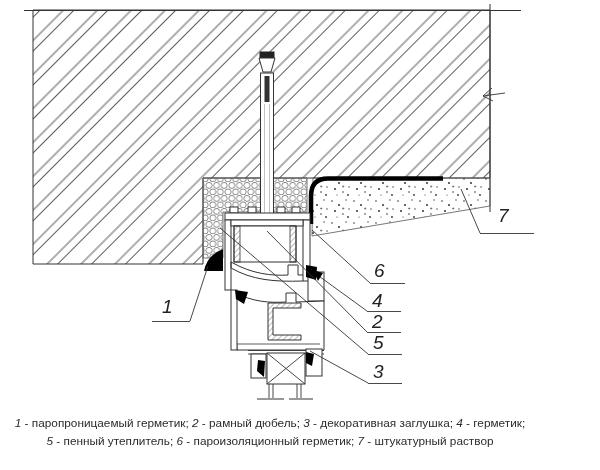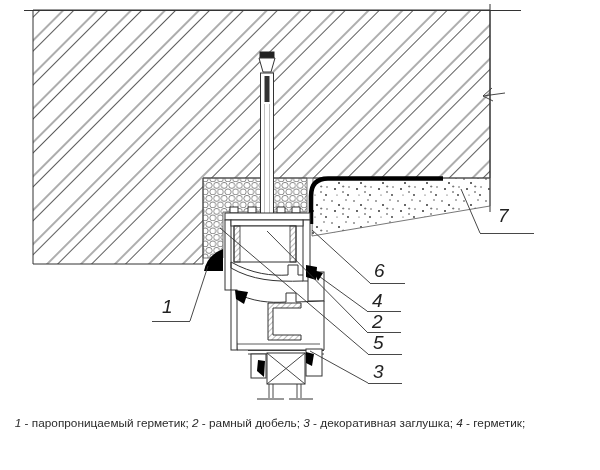--- a/index.html
+++ b/index.html
@@ -165,15 +165,16 @@
         <div class="callout" style="left: 373px; top: 362px;">3</div>
         <div class="callout" style="left: 372px; top: 291px;">4</div>
         <div class="callout" style="left: 373px; top: 333px;">5</div>
         <div class="callout" style="left: 374px; top: 261px;">6</div>
         <div class="callout" style="left: 498px; top: 206px;">7</div>
       </div>
   </div>
 
   <div id="legend">
     <p class="legend-line" id="legend-line1"><i>1</i> - паропроницаемый герметик; <i>2</i> - рамный дюбель; <i>3</i> - декоративная заглушка; <i>4</i> - герметик;</p>
+    <p class="legend-line" id="legend-line2"><i>5</i> - пенный утеплитель; <i>6</i> - пароизоляционный герметик; <i>7</i> - штукатурный раствор</p>
   </div>
 
 </div>
 
 </body></html>

